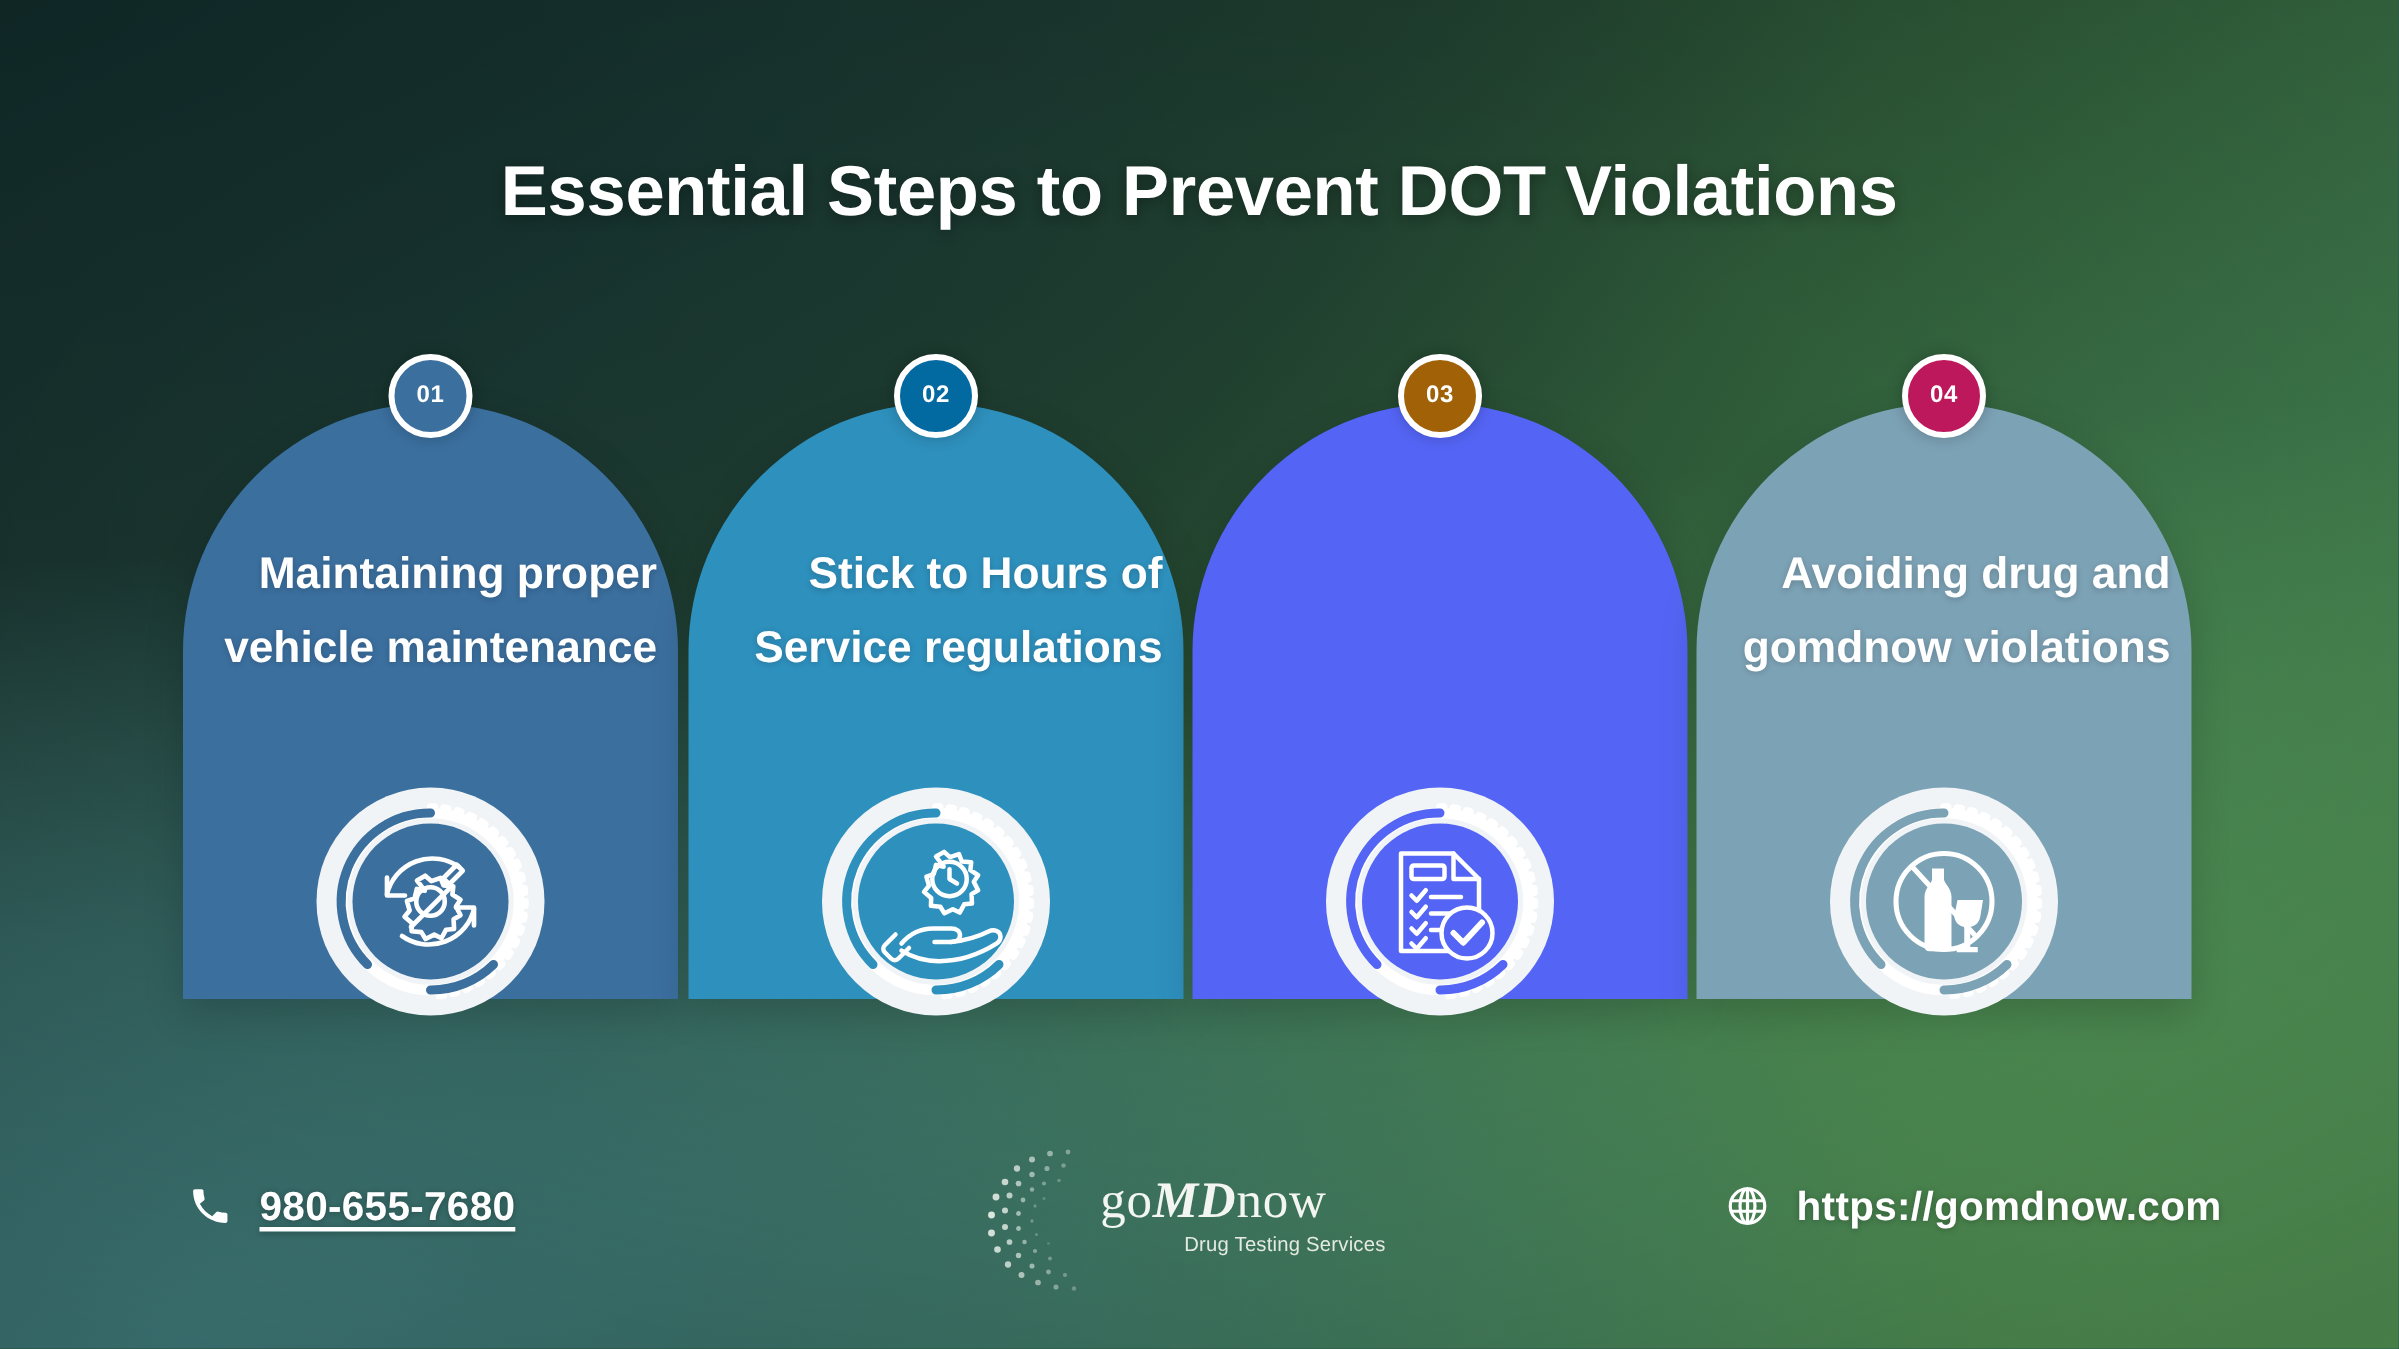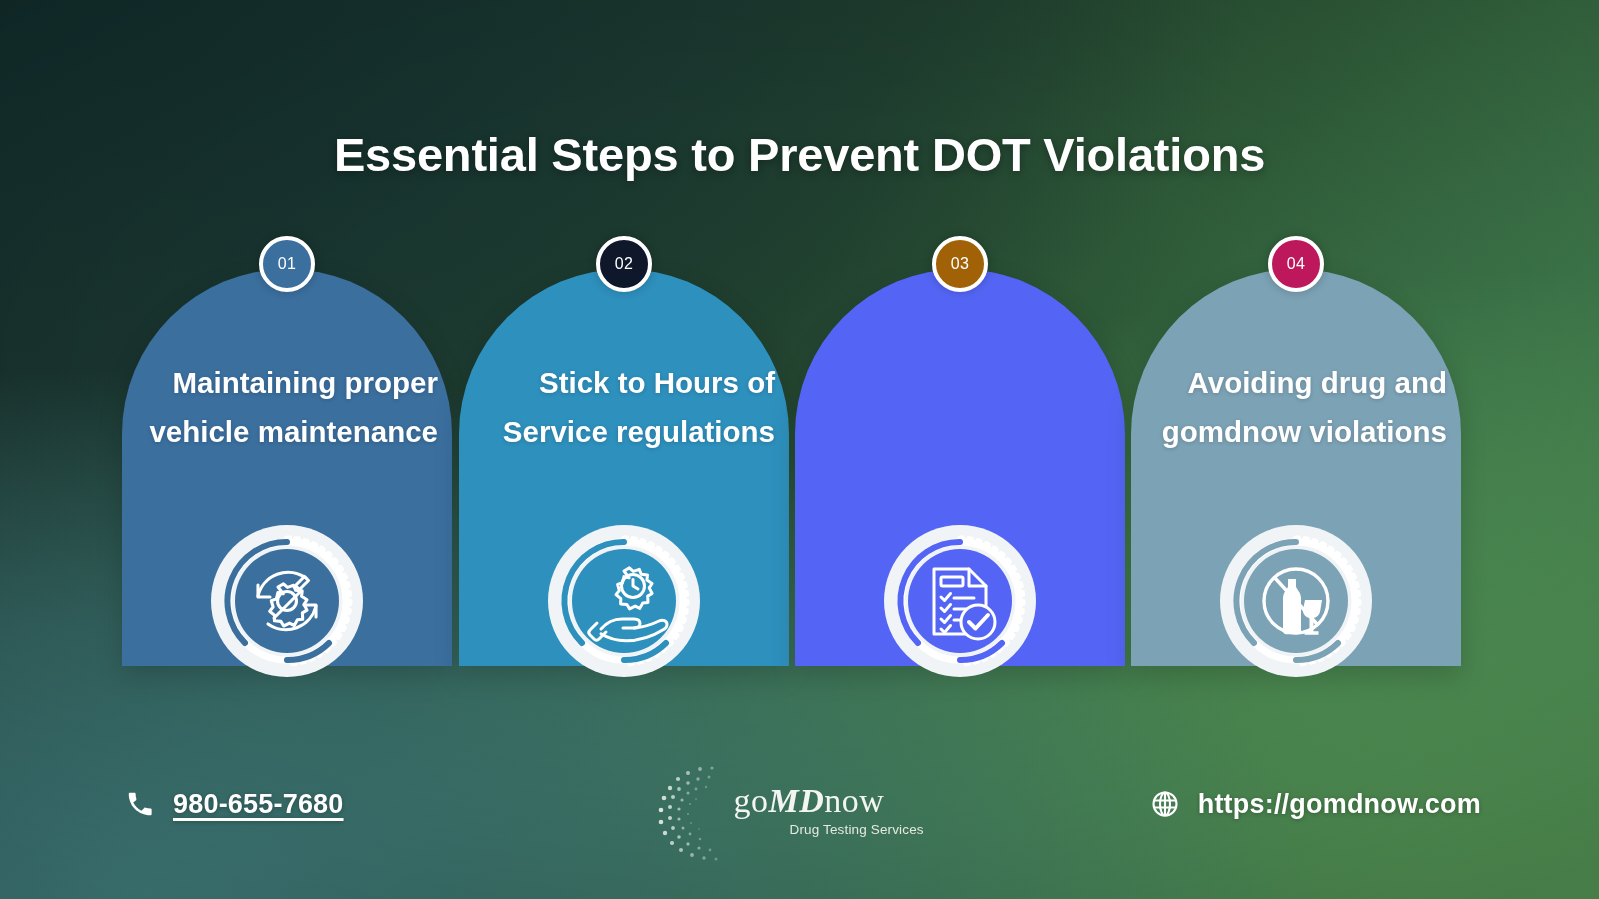--- a/index.html
+++ b/index.html
@@ -34,21 +34,21 @@
   }
 
   #page {
     position: absolute;
     inset: 0;
   }
 
   
   #title {
     position: absolute;
-    top: 127px;
+    top: 99px;
     left: 0;
     width: 1599px;
     text-align: center;
     color: #ffffff;
     font-size: 47px;
     font-weight: bold;
     letter-spacing: -0.2px;
     text-shadow: 0 2px 9px rgba(0,0,0,0.33);
     white-space: nowrap;
   }
@@ -108,21 +108,21 @@
     border: 4px solid #ffffff;
     display: flex;
     align-items: center;
     justify-content: center;
     z-index: 6;
     box-shadow: 0 0 10px rgba(0,0,0,0.22);
   }
   .badge-num {
     color: #ffffff;
     font-size: 16px;
-    font-weight: normal;
+    font-weight: bold;
     letter-spacing: 0.4px;
     line-height: 1;
   }
 
   
   .icon-medallion {
     position: absolute;
     left: 50%;
     transform: translateX(-50%);
     bottom: -14px;
@@ -245,21 +245,21 @@
             <circle cx="79" cy="79" r="9.5"></circle>
             <path d="M92 59 l-4.5 4.5 l4 4 l4.5 -4.5 l4.5 -4.5 l-4 -4 Z"></path>
             <path d="M66 96 l26 -26"></path>
           </g>
         </svg>
       </div>
     </div>
 
     <div class="card-slot s1">
       <div class="card-arch" id="arch1" style="background: rgb(46, 144, 189);"></div>
-      <div class="badge" id="badge1" style="background: #0f172a;">
+      <div class="badge" id="badge1" style="background: #0369a1;">
         <span class="badge-num">02</span>
       </div>
       <div class="card-text">Stick to Hours of Service regulations</div>
       <div class="icon-medallion">
         <svg width="158" height="158" viewBox="0 0 158 158">
           <circle cx="79" cy="79" r="76" fill="#f1f4f6"></circle>
           <circle cx="79" cy="79" r="59" fill="none" stroke="#ffffff" stroke-width="7"></circle>
           <circle cx="79" cy="79" r="52" id="i1-core" fill="#2e90bd"></circle>
           <path d="M79 16 a63 63 0 0 1 0 126" fill="none" stroke="#ffffff" stroke-width="5" stroke-linecap="round" stroke-dasharray="2.5 6.5"></path>
           <path d="M79 20 a59 59 0 0 0 -42 101" fill="none" id="i1-arcA" stroke="#2e90bd" stroke-width="6" stroke-linecap="round"></path>

